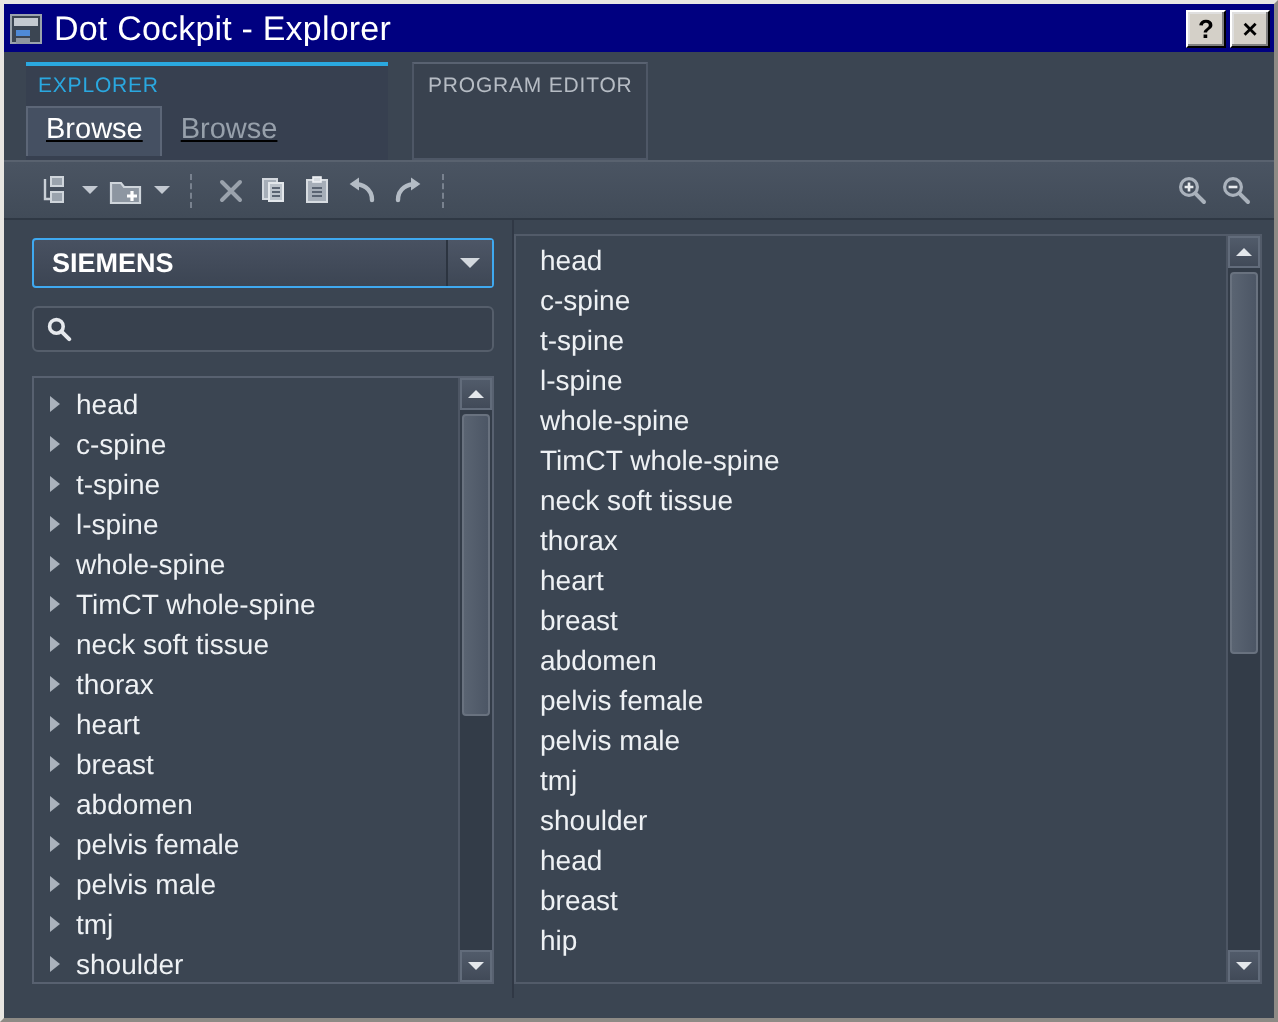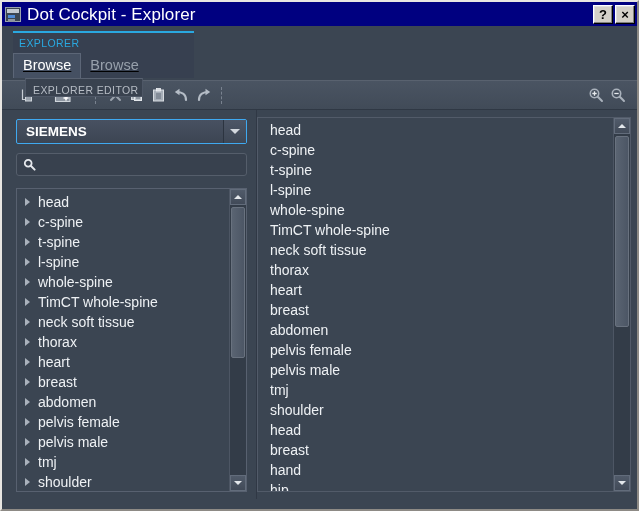--- a/index.html
+++ b/index.html
@@ -95,21 +95,20 @@
 
   
   .tabstrip {
     height: 54px;
     position: relative;
     background: #3b4552;
     display: flex;
     align-items: flex-start;
     padding: 5px 0 0 11px;
     box-sizing: border-box;
-    flex-direction: column;
   }
   .tabgroup {
     box-sizing: border-box;
     height: 49px;
     position: relative;
   }
   .tabgroup.active {
     width: 181px;
     border-top: 2px solid #2aa8e0;
     background: #374050;
@@ -390,21 +389,21 @@
 
     <div class="tabgroup active">
       <div class="group-label">EXPLORER</div>
       <div class="tabs">
         <div class="tab sel">Browse</div>
         <div class="tab">Browse</div>
       </div>
     </div>
 
     <div class="tabgroup inactive">
-      <div class="group-label">EXPLORER EDITOR</div>
+      <div class="group-label">PROGRAM EDITOR</div>
     </div>
 
   </div>
 
   <div class="toolbar">
 
     <div class="tbtn">
       <svg width="17" height="17" viewBox="0 0 17 17">
         <path d="M3.5 2.5 v10 h4" fill="none" stroke="#c9cfd6" stroke-width="1.2"></path>
         <rect x="6.5" y="1.5" width="6" height="4.5" fill="#9aa3ad" stroke="#cfd5db" stroke-width="1"></rect>
@@ -662,23 +661,20 @@
             <div class="row">
               <span>shoulder</span>
             </div>
             <div class="row">
               <span>head</span>
             </div>
             <div class="row">
               <span>breast</span>
             </div>
             <div class="row">
-              <span>hand</span>
-            </div>
-            <div class="row">
               <span>hip</span>
             </div>
           </div>
         <div class="sbar">
           <div class="sb-btn sb-up">
               <i></i>
             </div>
           <div class="sb-track">
             <div class="sb-thumb" id="list-thumb" style="top: calc(0% + 2px); height: 56%;"></div>
           </div>

